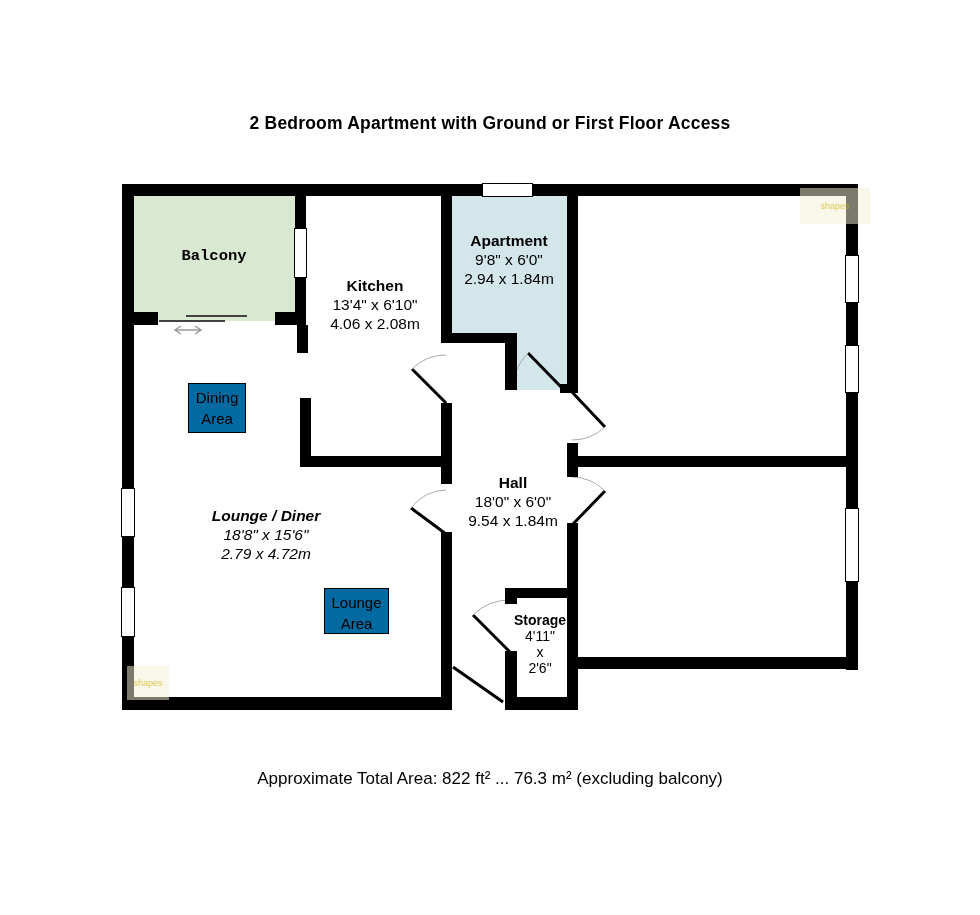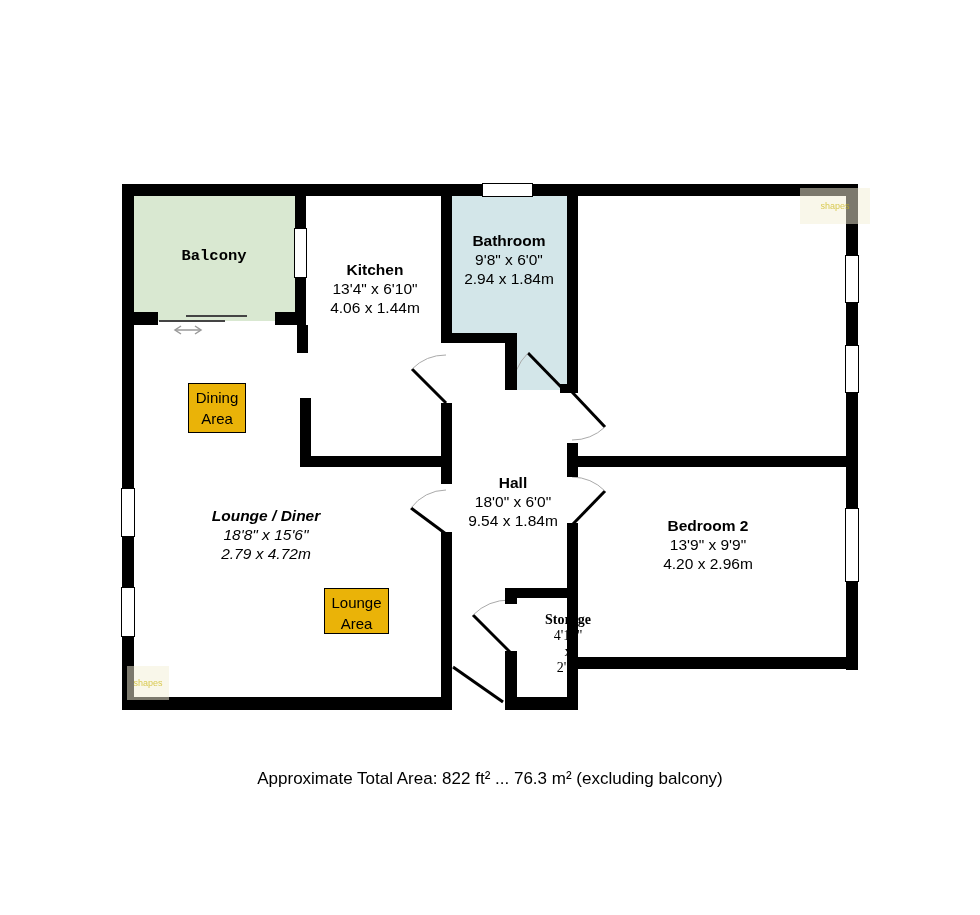--- a/index.html
+++ b/index.html
@@ -11,30 +11,31 @@
   .plan{position:absolute;left:0;top:0;width:980px;height:915px;}
   .room{position:absolute;z-index:0;}
   .wall{position:absolute;background:#000;z-index:2;}
   .window{position:absolute;background:#fff;border:1px solid #000;box-sizing:border-box;z-index:3;}
   .doors{position:absolute;left:0;top:0;width:980px;height:915px;z-index:1;}
   .label{position:absolute;z-index:4;text-align:center;transform:translateX(-50%);white-space:nowrap;}
   .rname{font-size:15.5px;font-weight:bold;line-height:19px;}
   .rdim{font-size:15.5px;line-height:19px;}
   .label-sm .rname{font-size:14px;line-height:16px;}
   .label-sm .rdim{font-size:14px;line-height:16px;}
-  .areabox{position:absolute;z-index:4;background:#eab308;border:1.5px solid #000;
+  .areabox{position:absolute;z-index:4;background:#0369a1;border:1.5px solid #000;
            text-align:center;font-size:15px;line-height:21px;padding-top:3px;box-sizing:border-box;}
   .watermark{position:absolute;z-index:5;background:rgba(244,239,213,0.6);color:#d3c136;
              font-size:9px;display:flex;align-items:center;justify-content:center;opacity:0.85;}
 </style>
 </head>
 <body>
 
 <div class="page">
 
+  <div class="title">2 Bedroom Apartment with Ground or First Floor Access</div>
 
   <div class="plan">
 
     <div class="room" style="left:134px;top:196px;width:161px;height:116px;background:#d9e8d1;"></div>
     <div class="room" style="left:158px;top:312px;width:117px;height:9px;background:#d9e8d1;"></div>
     <div class="room" style="left:452px;top:196px;width:115px;height:137px;background:#d3e6e9;"></div>
     <div class="room" style="left:517px;top:333px;width:50px;height:57px;background:#d3e6e9;"></div>
 
     <svg class="doors" viewBox="0 0 980 915">
       <g>
@@ -109,52 +110,47 @@
     <div class="window" style="left:845px;top:255px;width:14px;height:48px;"></div>
     <div class="window" style="left:845px;top:345px;width:14px;height:48px;"></div>
     <div class="window" style="left:845px;top:508px;width:14px;height:74px;"></div>
     <div class="window" style="left:121px;top:488px;width:14px;height:49px;"></div>
     <div class="window" style="left:121px;top:587px;width:14px;height:50px;"></div>
 
     <div class="label" style="left:214px;top:247px;font-family:Liberation Mono, monospace;">
       <div class="rname">Balcony</div>
     </div>
 
-    <div class="label" style="left:375px;top:260px;">
+    <div class="label" style="left:375px;top:276px;">
       <div class="rname">Kitchen</div>
       <div class="rdim">13'4" x 6'10"</div>
-      <div class="rdim">4.06 x 1.44m</div>
+      <div class="rdim">4.06 x 2.08m</div>
     </div>
 
     <div class="label" style="left:509px;top:231px;">
-      <div class="rname">Bathroom</div>
+      <div class="rname">Apartment</div>
       <div class="rdim">9'8" x 6'0"</div>
       <div class="rdim">2.94 x 1.84m</div>
     </div>
 
 
     <div class="label" style="left:513px;top:473px;">
       <div class="rname">Hall</div>
       <div class="rdim">18'0" x 6'0"</div>
       <div class="rdim">9.54 x 1.84m</div>
     </div>
 
     <div class="label" style="left:266px;top:506px;font-style:italic;">
       <div class="rname">Lounge / Diner</div>
       <div class="rdim">18'8" x 15'6"</div>
       <div class="rdim">2.79 x 4.72m</div>
     </div>
 
-    <div class="label" style="left:708px;top:516px;">
-      <div class="rname">Bedroom 2</div>
-      <div class="rdim">13'9" x 9'9"</div>
-      <div class="rdim">4.20 x 2.96m</div>
-    </div>
 
-    <div class="label label-sm" style="left:568px;top:612px;font-family:Liberation Serif, serif;">
+    <div class="label label-sm" style="left:540px;top:612px;">
       <div class="rname">Storage</div>
       <div class="rdim">4'11"</div>
       <div class="rdim">x</div>
       <div class="rdim">2'6"</div>
     </div>
 
     <div class="areabox" style="left:188px;top:383px;width:58px;height:50px;">
       <div>Dining</div>
       <div>Area</div>
     </div>

